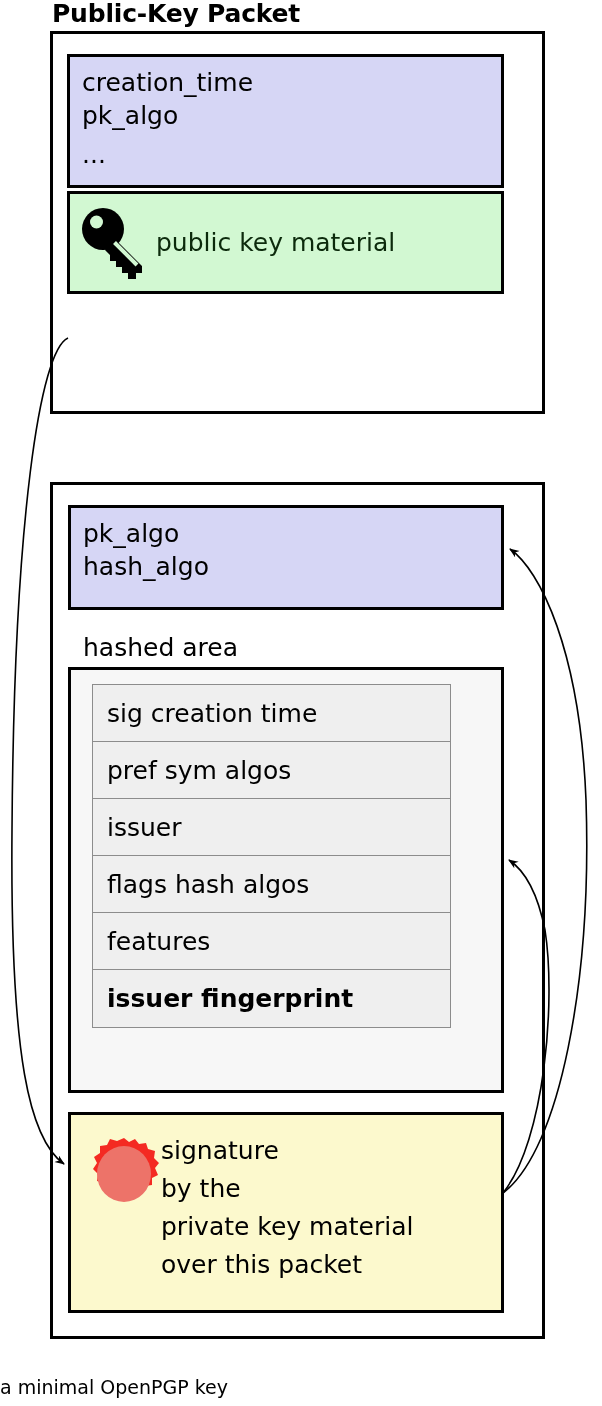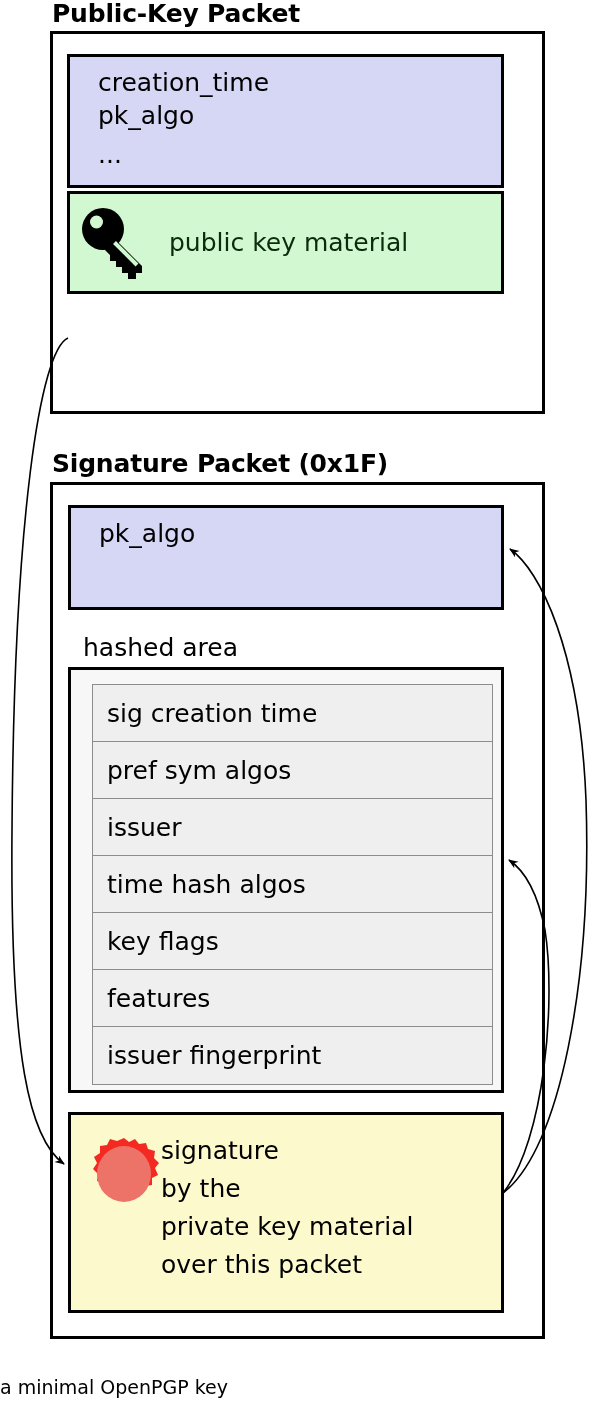--- a/index.html
+++ b/index.html
@@ -43,37 +43,37 @@
     box-sizing: border-box;
   }
   #pubkey-packet  { left: 50px; top: 31px;  width: 495px; height: 383px; }
   #sigpacket      { left: 50px; top: 482px; width: 495px; height: 857px; }
 
   
   .field-block {
     position: absolute;
     box-sizing: border-box;
     border: 3px solid #000000;
-    padding: 9px 0 0 28px;
+    padding: 9px 0 0 12px;
     font-size: 25px;
     line-height: 33px;
   }
   .lavender { background: #d6d6f5; }
   .green    { background: #d2f8d2; }
   .yellow   { background: #fcf9cd; }
 
   #pubkey-meta {
     left: 67px; top: 54px; width: 437px; height: 134px;
   }
   #pubkey-meta .ln { display: block; white-space: nowrap; }
   #pubkey-meta .ln.dots { margin-top: 6px; }
 
   #pubkey-material {
     left: 67px; top: 191px; width: 437px; height: 103px;
-    padding: 13px;
+    padding: 0;
     display: flex;
     align-items: center;
   }
   #pubkey-material .keymat-label {
     margin-left: 86px;
     font-size: 25px;
     color: #0c2a0c;
     white-space: nowrap;
   }
 
@@ -93,36 +93,36 @@
   }
   #hashed-area-box {
     position: absolute;
     left: 68px; top: 667px; width: 436px; height: 426px;
     box-sizing: border-box;
     background: #f7f7f7;
     border: 3px solid #000000;
   }
   #subpacket-list {
     position: absolute;
-    left: 21px; top: 14px; width: 401px;
+    left: 21px; top: 14px; width: 359px;
     box-sizing: border-box;
     border: 1px solid #8c8c8c;
     background: #14b8a6;
   }
   .subpacket-row {
     box-sizing: border-box;
     height: 57px;
     line-height: 57px;
     padding-left: 14px;
     font-size: 25px;
     border-bottom: 1px solid #8c8c8c;
     white-space: nowrap;
     background: #efefef;
   }
-  .subpacket-row:last-child { border-bottom: none; }
+  .subpacket-row:last-child { border-bottom: none; font-weight: bold; }
 
   
   #sig-block {
     left: 68px; top: 1112px; width: 436px; height: 201px;
     padding: 0;
   }
   #sig-block .sig-text {
     position: absolute;
     left: 90px; top: 17px;
     font-size: 25px;
@@ -180,38 +180,37 @@
       <g fill="#000000">
         <circle cx="23" cy="23" r="21"></circle>
         <circle cx="16.5" cy="16" r="6.5" fill="#d2f8d2"></circle>
         <path d="M33 31 L62 60 L62 67 L56 67 L56 73 L48 73 L48 67 L42 67 L42 61 L36 61 L36 55 L30 55 L30 49 L25 44 Z"></path>
         <path d="M34.5 36.5 L57 59" stroke="#d2f8d2" stroke-width="4" fill="none"></path>
       </g>
     </svg>
     <span class="keymat-label">public key material</span>
   </div>
 
-  <div class="pkt-title" id="sigpkt-title">Signature Packet (0x1F)</div>
 
   <div class="packet-frame" id="sigpacket">
   </div>
 
   <div class="field-block lavender" id="sig-algos">
     <span class="ln">pk_algo</span>
+    <span class="ln">hash_algo</span>
   </div>
 
   <div id="hashed-area-label">hashed area</div>
 
   <div id="hashed-area-box">
     <div id="subpacket-list">
       <div class="subpacket-row">sig creation time</div>
       <div class="subpacket-row">pref sym algos</div>
       <div class="subpacket-row">issuer</div>
-      <div class="subpacket-row">time hash algos</div>
-      <div class="subpacket-row">key flags</div>
+      <div class="subpacket-row">flags hash algos</div>
       <div class="subpacket-row">features</div>
       <div class="subpacket-row">issuer fingerprint</div>
     </div>
   </div>
 
   <div class="field-block yellow" id="sig-block">
     <svg id="seal-icon" viewBox="0 0 74 74">
       <path fill="#f42a22" d="M37 1 l5 4 6 -3 4 5 7 -1 2 6 7 2 -1 7 5 5 -4 5 3 7 -6 3 0 7 -7 1 -3 6 -7 -2 -5 5 -6 -4 -6 2 -5 -5 -7 1 -2 -6 -7 -2 1 -7 -5 -5 4 -6 -3 -6 6 -4 0 -7 7 -1 3 -6 7 2 z"></path>
       <ellipse cx="37" cy="37" rx="27" ry="28" fill="#ed7369"></ellipse>
     </svg>

